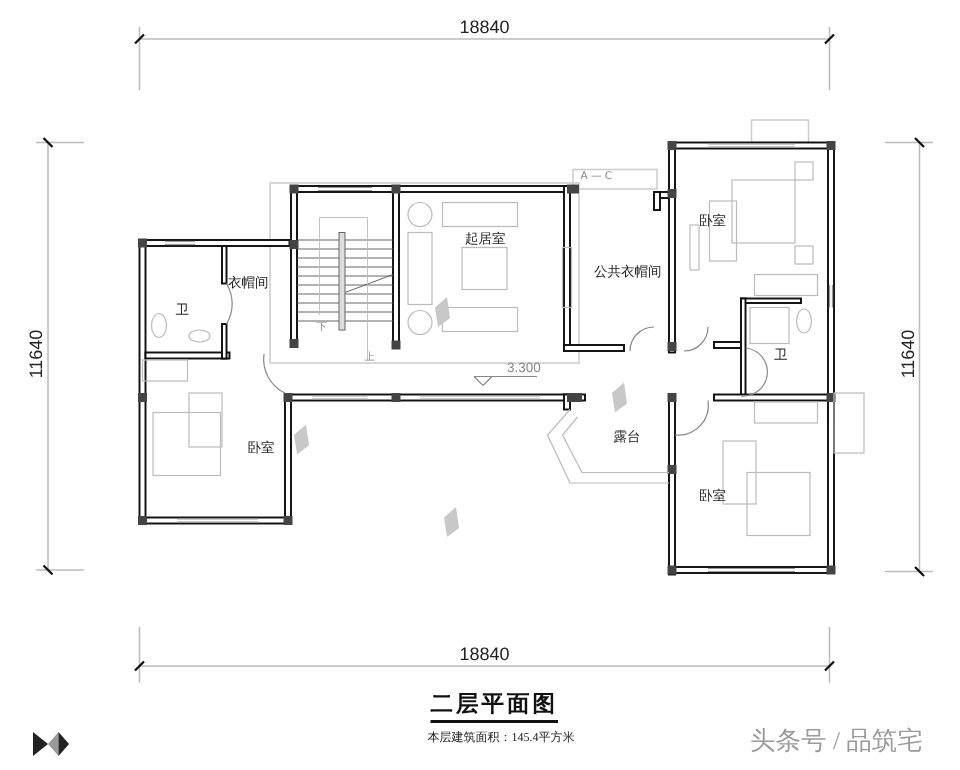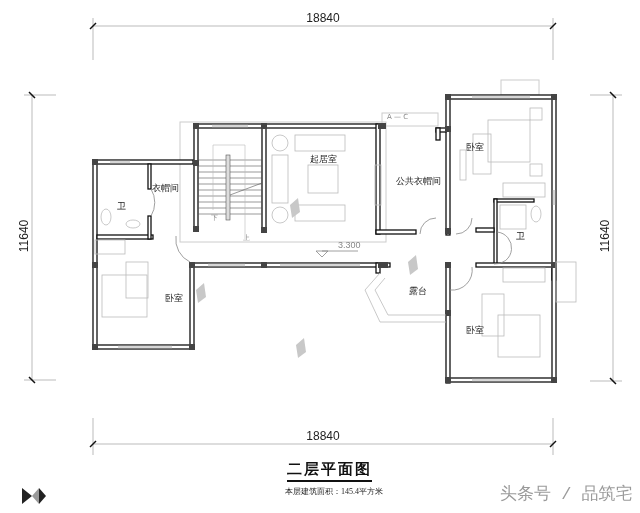--- a/index.html
+++ b/index.html
@@ -4,21 +4,21 @@
 <style>
   html, body { margin:0; padding:0; background:#ffffff; }
   body { width:640px; height:513px; position:relative; overflow:hidden; font-family:"DejaVu Sans", sans-serif; }
   svg { position:absolute; left:0; top:0; }
   .dim-text { font-family:"Liberation Sans", sans-serif; font-size:12px; fill:#222; }
   .room { font-family:"DejaVu Sans", sans-serif; font-size:9px; fill:#222; }
   .small { font-family:"DejaVu Sans", sans-serif; font-size:7px; fill:#888; }
   .level { font-family:"Liberation Sans", sans-serif; font-size:9px; fill:#888; }
   .title { position:absolute; left:287px; top:462px; font-family:Liberation Mono, monospace; font-size:15px; font-weight:bold; color:#111; letter-spacing:2px; border-bottom:2px solid #111; padding-bottom:1px; line-height:17px; }
   .subtitle { position:absolute; left:285px; top:486px; font-family:Liberation Serif, serif; font-size:8px; color:#222; }
-  .watermark-text { position:absolute; left:500px; top:482px; font-family:Liberation Mono, monospace; font-size:17px; color:#9a9a9a; }
+  .watermark-text { position:absolute; left:500px; top:482px; font-family:Liberation Serif, serif; font-size:17px; color:#9a9a9a; }
   .logo { position:absolute; left:20px; top:486px; }
 </style>
 </head>
 <body>
 
 <svg width="640" height="513" viewBox="0 0 640 513">
 
   <g stroke="#bbb" stroke-width="1">
     <line x1="93" y1="26" x2="553" y2="26"></line>
     <line x1="93" y1="18" x2="93" y2="60"></line>

